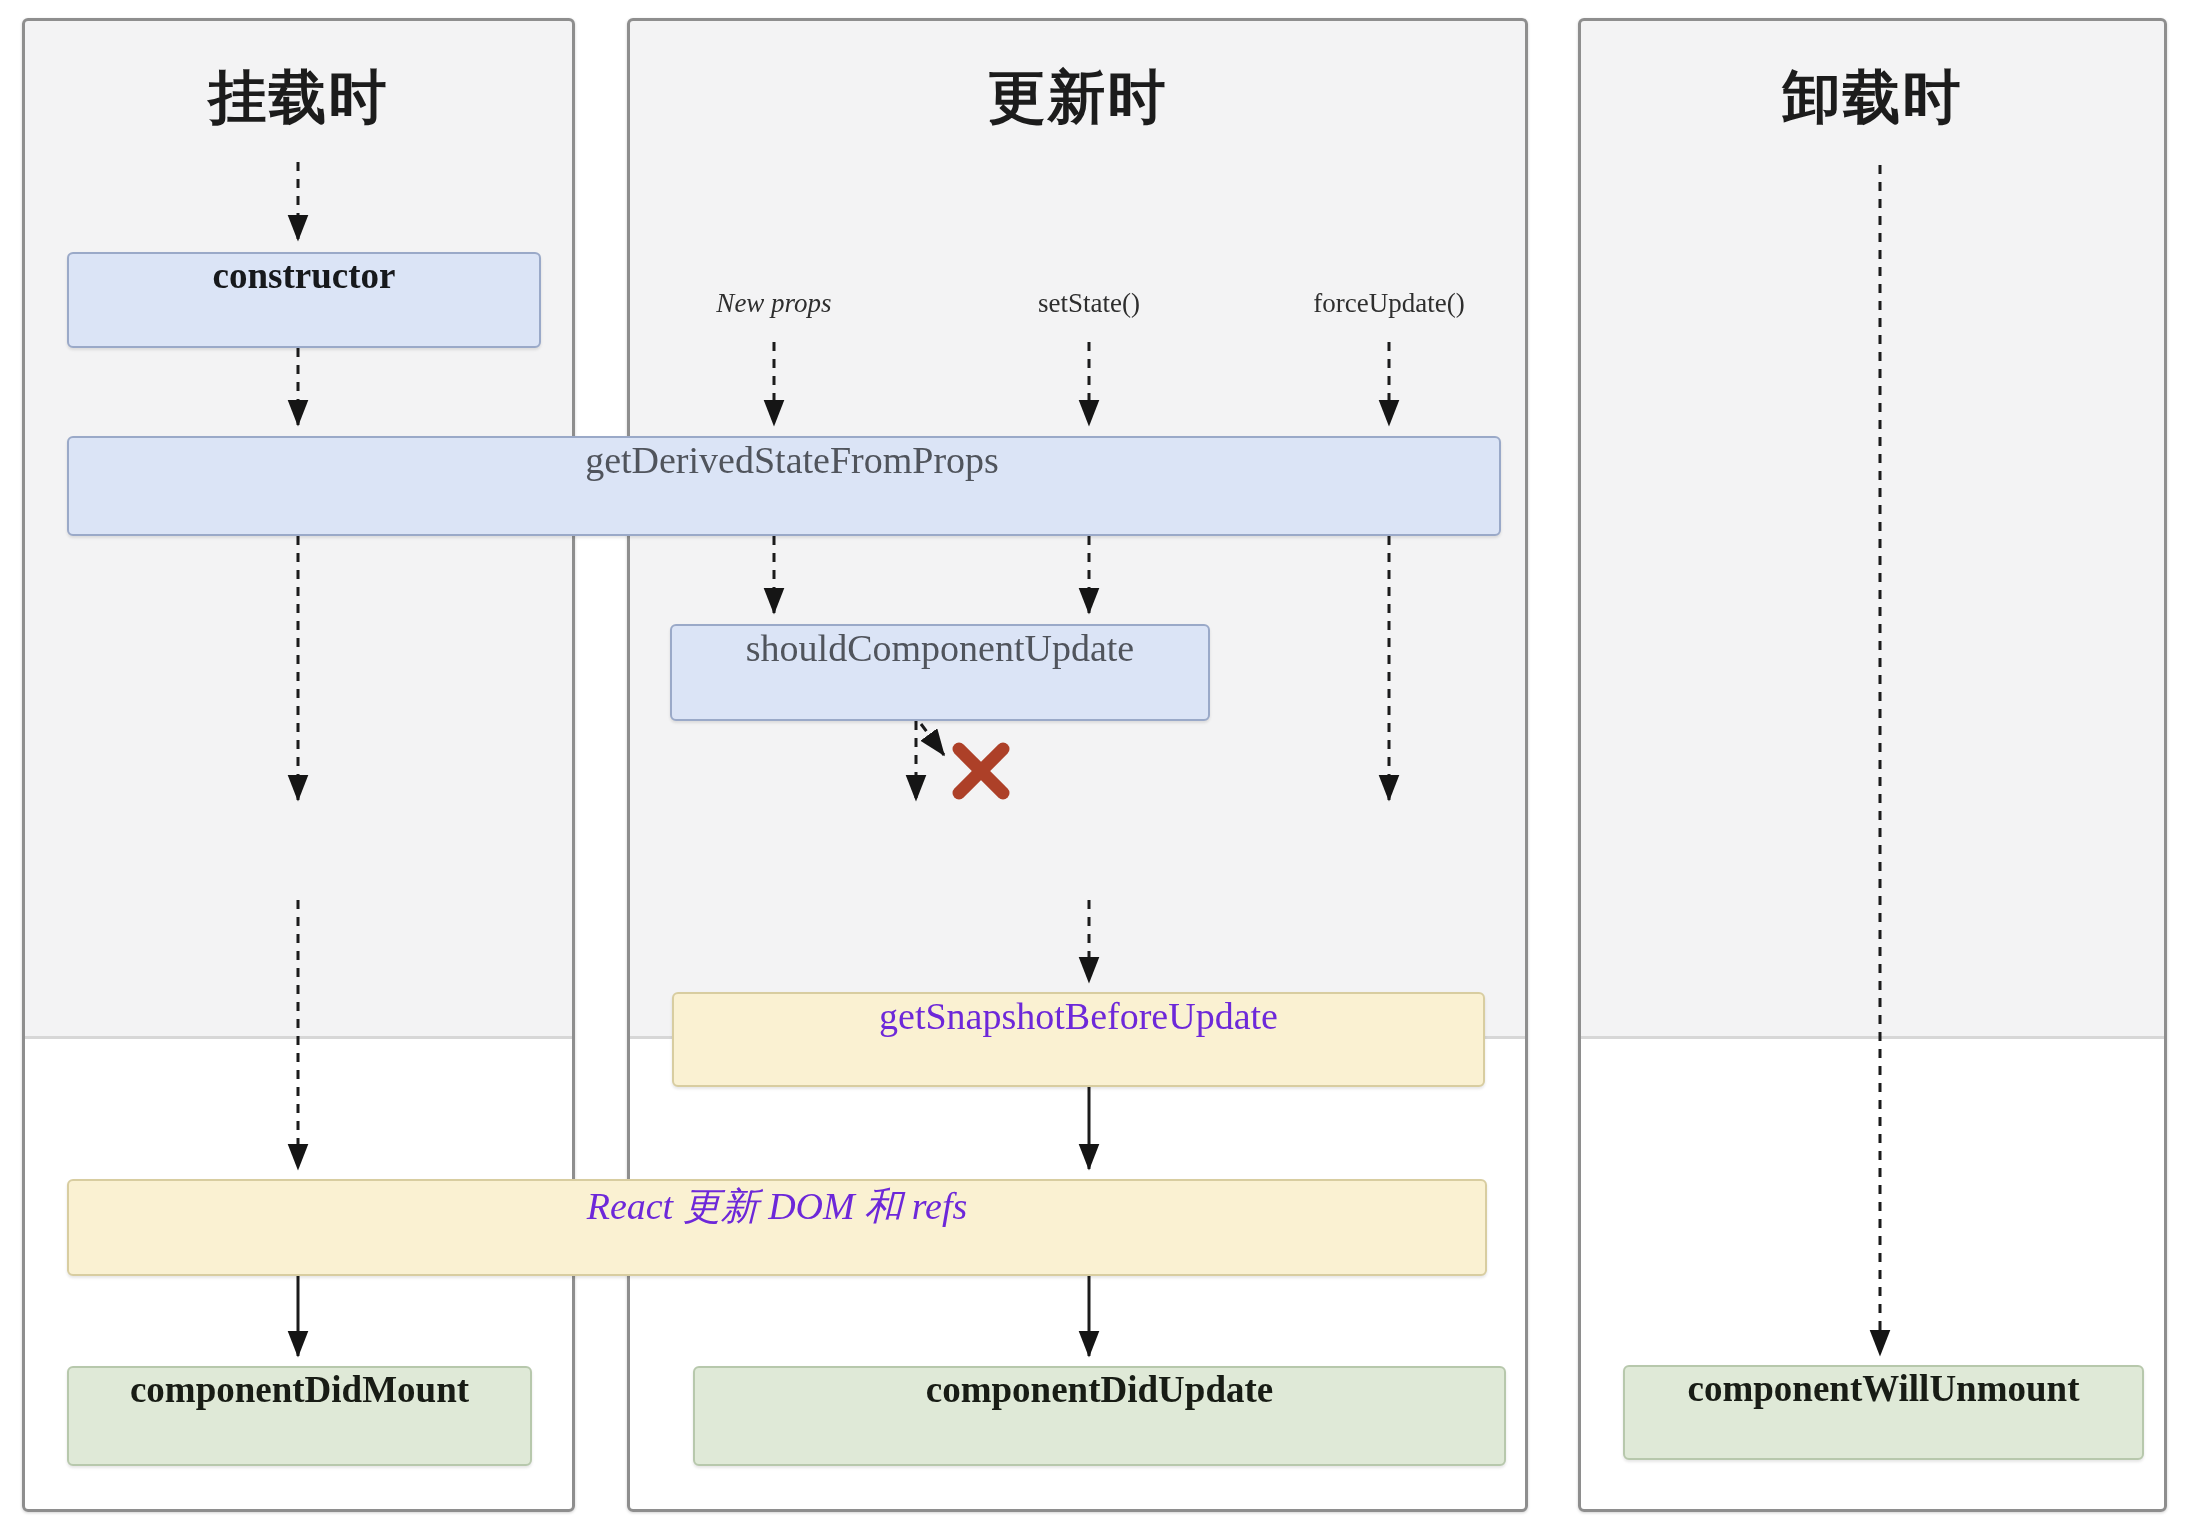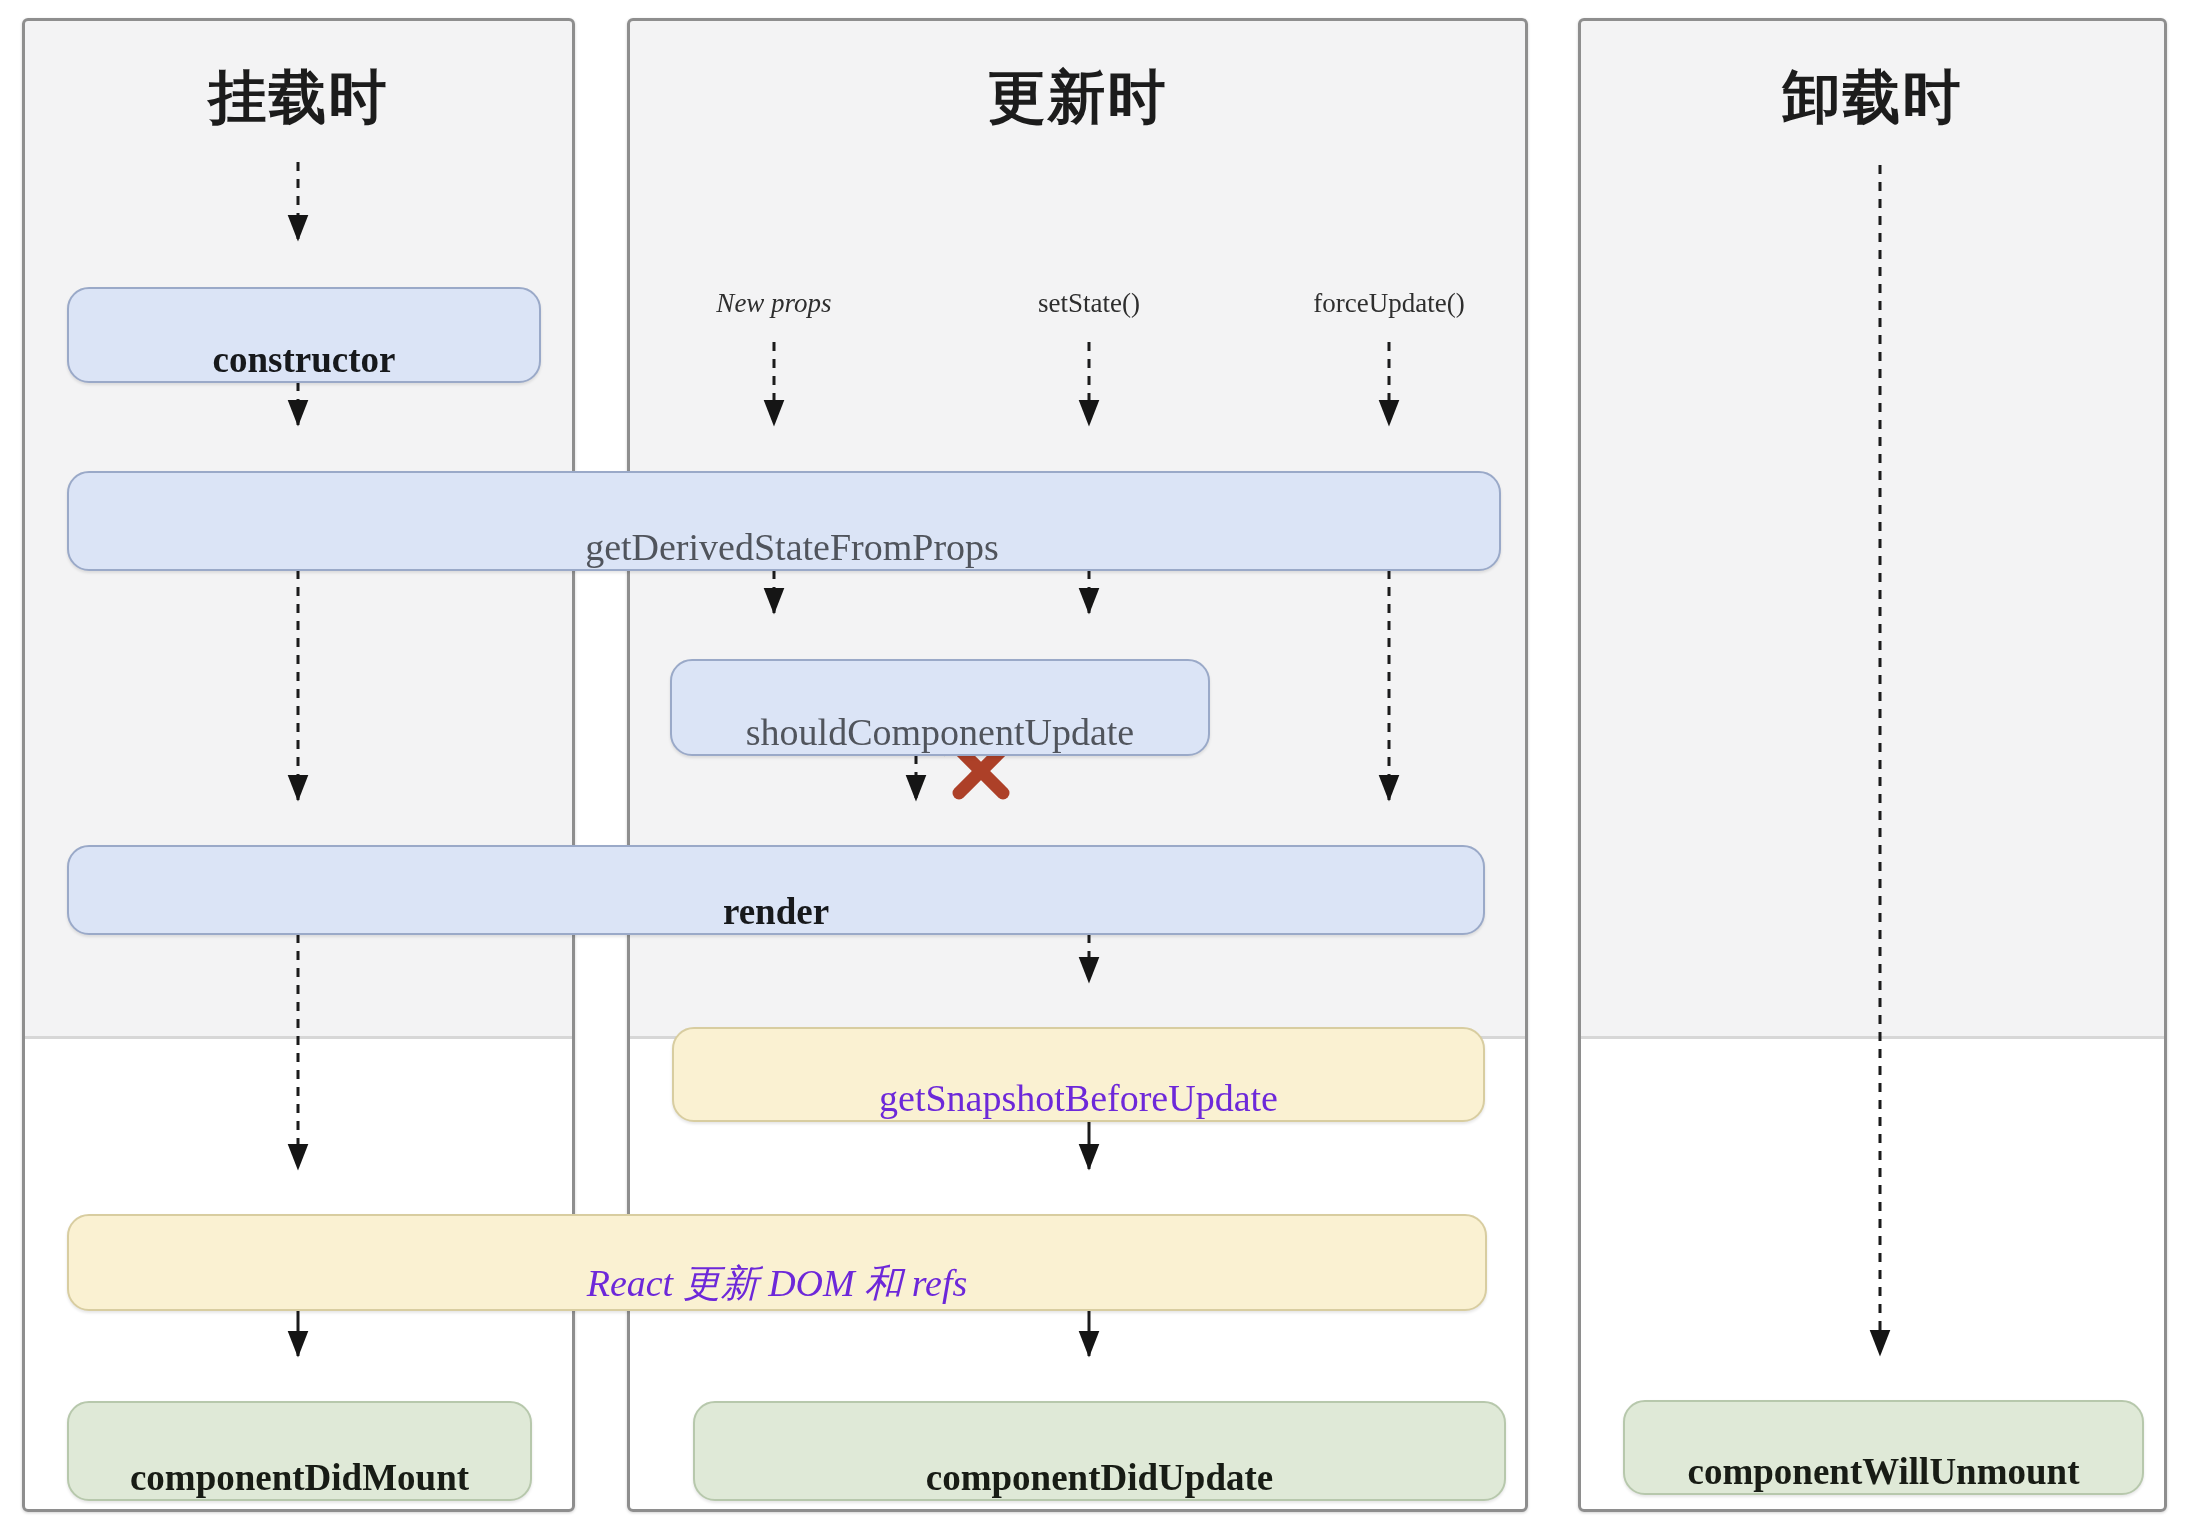--- a/index.html
+++ b/index.html
@@ -56,27 +56,26 @@
     white-space: nowrap;
     z-index: 12;
   }
   #trigger-new-props   { left: 774px;  top: 288px; font-style: italic; }
   #trigger-setstate    { left: 1089px; top: 288px; }
   #trigger-forceupdate { left: 1389px; top: 288px; }
 
   
   .box {
     position: absolute;
-    border-radius: 22px;
+    border-radius: 6px;
     display: flex;
-    align-items: flex-end;
+    align-items: flex-start;
     justify-content: center;
     z-index: 10;
     box-shadow: 0 2px 3px rgba(0,0,0,0.10);
-    margin-top: 35px;
   }
   .box.blue   { background: var(--lifecycle-box, #dbe4f6);  border: 2px solid var(--lifecycle-border, #9aa9c8); }
   .box.yellow { background: var(--side-effect-box, #faf1d2); border: 2px solid var(--side-effect-border, #d8cda0); }
   .box.green  { background: var(--commit-box, #dfe9d7);      border: 2px solid var(--commit-border, #b7c8ac); }
 
   .box .label { font-size: 38px; color: #50545c; white-space: nowrap; }
   .box.bold .label   { font-weight: bold; color: #17191c; font-size: 37px; }
   .box.italic .label { font-style: italic; color: #45433a; }
   .box.yellow .label { color: #6d28d9; }
   .box.green .label  { font-weight: bold; color: #181c15; font-size: 37px; }
@@ -161,23 +160,20 @@
   </div>
 
   <div class="box blue" id="box-gdsfp">
     <span class="label">getDerivedStateFromProps</span>
   </div>
 
   <div class="box blue" id="box-scu">
     <span class="label">shouldComponentUpdate</span>
   </div>
 
-  <div class="box blue bold" id="box-render">
-    <span class="label">render</span>
-  </div>
 
   <div class="box yellow" id="box-gsbu">
     <span class="label">getSnapshotBeforeUpdate</span>
   </div>
 
   <div class="box yellow italic" id="box-reactdom">
     <span class="label">React 更新 DOM 和 refs</span>
   </div>
 
   <div class="box green" id="box-cdm">

